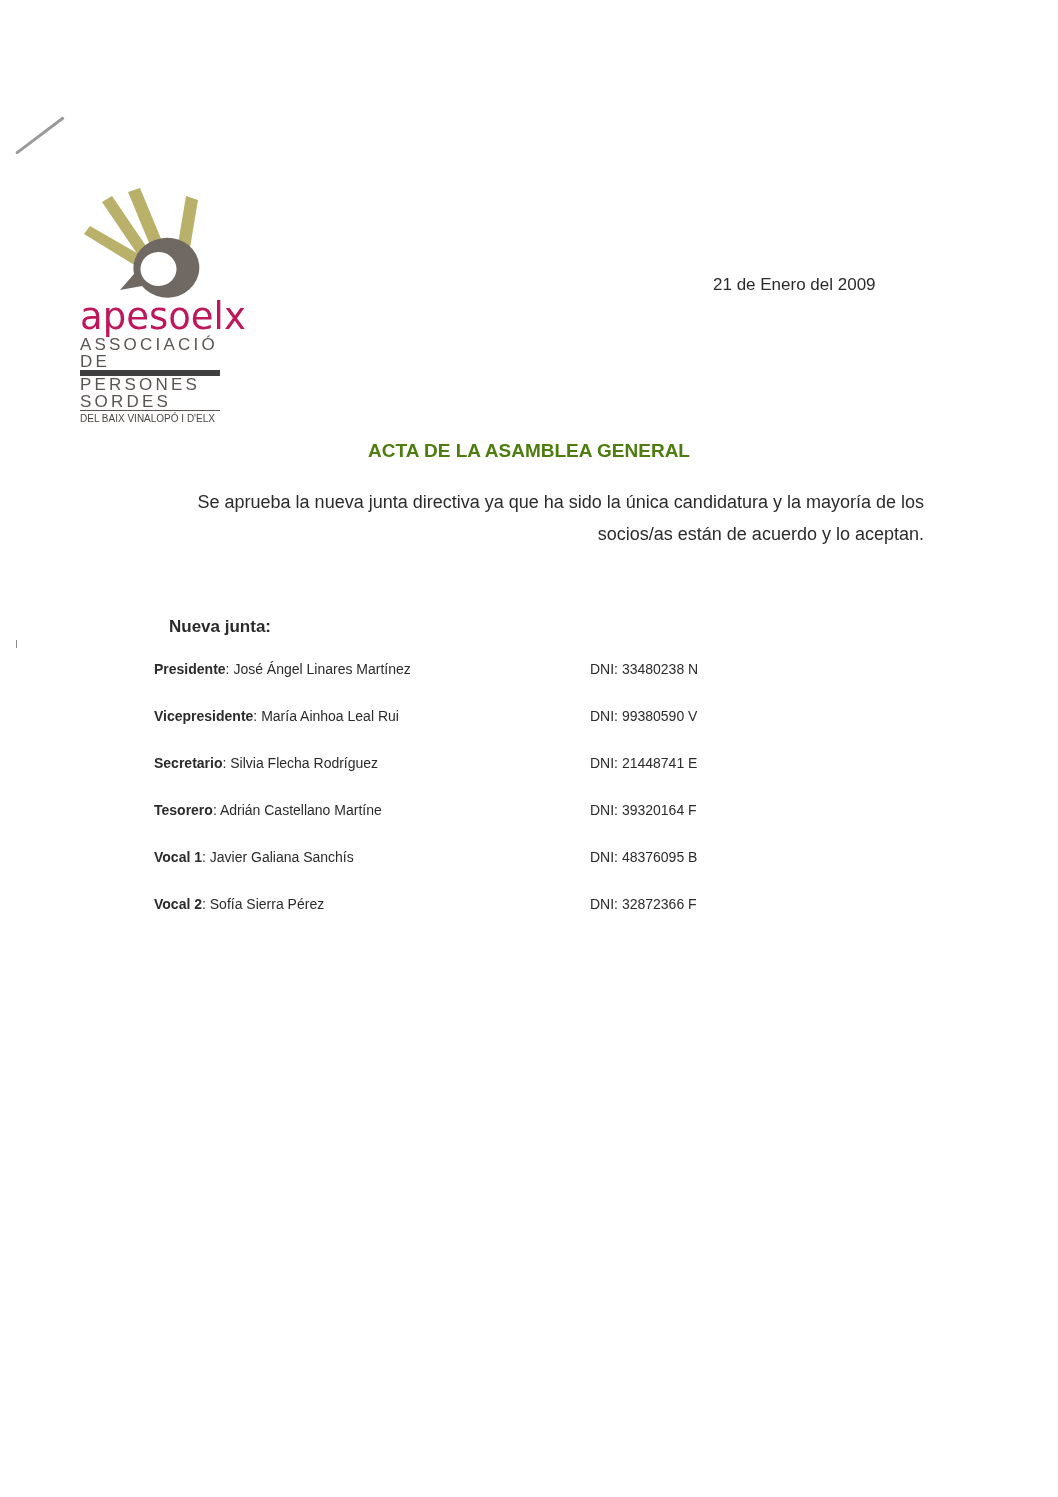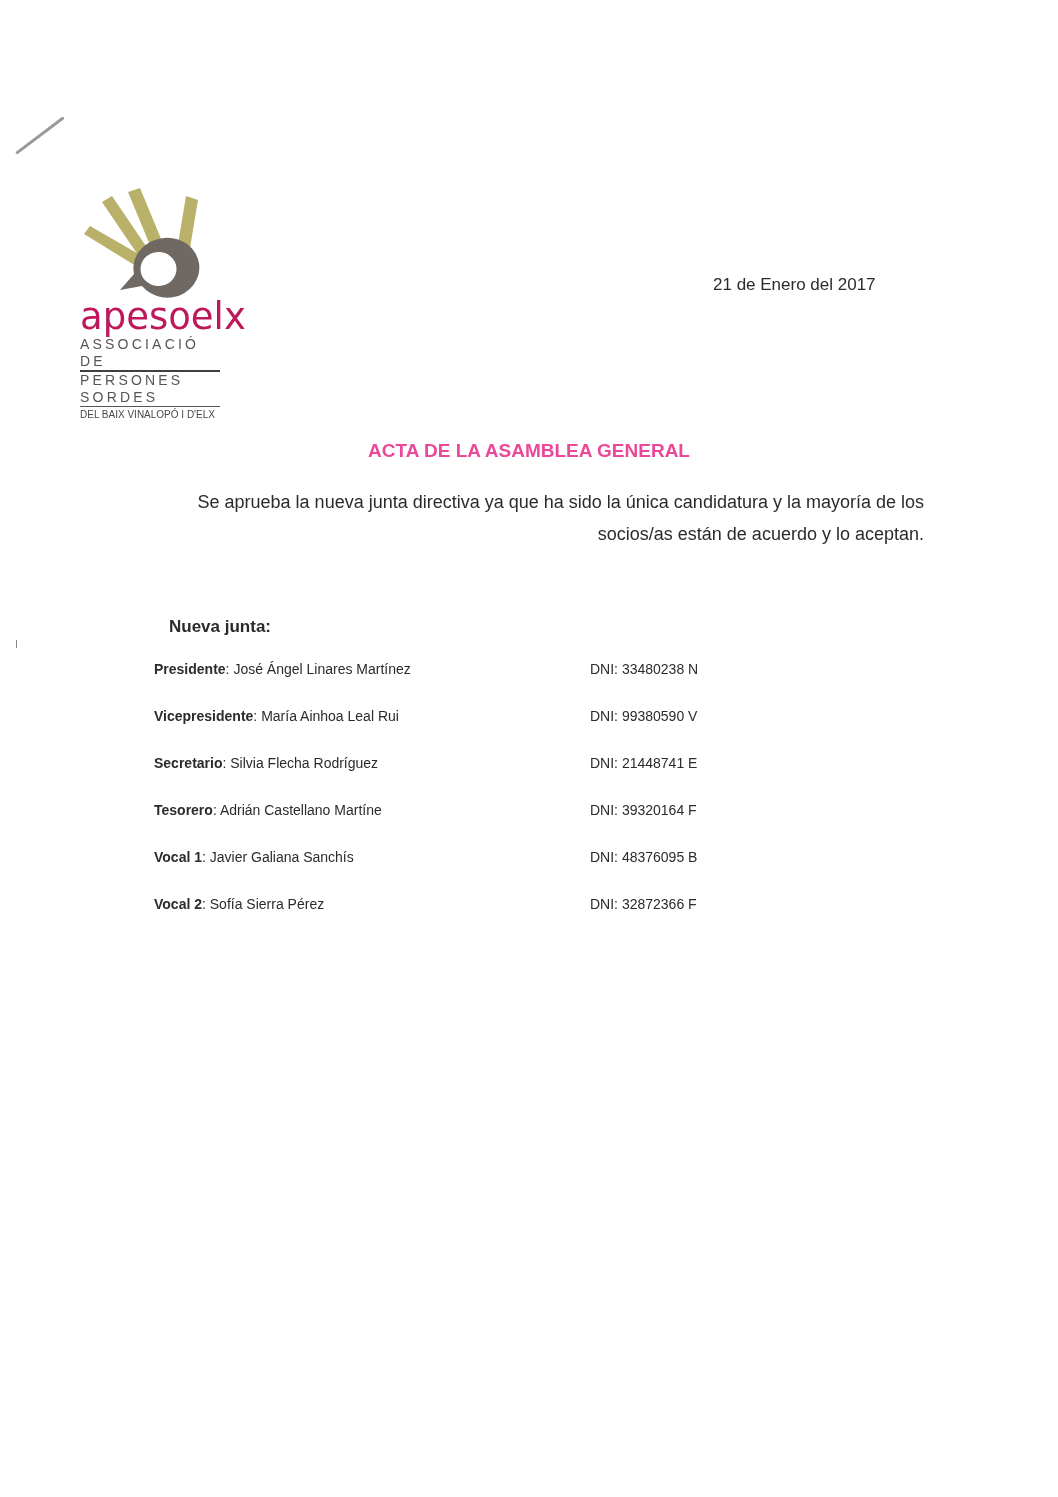--- a/index.html
+++ b/index.html
@@ -6,25 +6,25 @@
   body {
     width: 1058px; height: 1497px; background: #ffffff; position: relative; overflow: hidden;
     font-family: "Liberation Sans", "DejaVu Sans", sans-serif; color: #2b2b2b;
   }
   .staple { position: absolute; left: 16px; top: 152px; width: 60px; height: 3px; background: #9a9a9a;
     transform: rotate(-37deg); transform-origin: left center; border-radius: 2px; }
   .mark { position: absolute; left: 16px; top: 640px; width: 1px; height: 8px; background: #888; }
   .logo { position: absolute; left: 80px; top: 182px; width: 140px; }
   .logo svg { display: block; margin-left: 0; }
   .logo-name { font-size: 37px; color: #be185d; letter-spacing: 0px; margin-top: -4px; line-height: 38px; font-family: "DejaVu Sans", sans-serif; }
-  .logo-sub1, .logo-sub2 { font-size: 14px; color: #5a5552; letter-spacing: 3.2px; line-height: 17px; }
-  .logo-sub2 { border-top: 2px solid #404040; border-bottom: 1px solid #5a5552; }
+  .logo-sub1, .logo-sub2 { font-size: 17px; color: #5a5552; letter-spacing: 3.2px; line-height: 17px; }
+  .logo-sub2 { border-top: 6px solid #404040; border-bottom: 1px solid #5a5552; }
   .logo-sub3 { font-size: 10px; color: #4a4644; letter-spacing: 0px; line-height: 16px; }
   .date { position: absolute; left: 713px; top: 275px; font-size: 17px; }
-  .title { position: absolute; left: 0; width: 1058px; top: 440px; text-align: center; font-weight: bold; font-size: 19px; color: #ec4899; }
+  .title { position: absolute; left: 0; width: 1058px; top: 440px; text-align: center; font-weight: bold; font-size: 19px; color: #4d7c0f; }
   .intro { position: absolute; left: 154px; top: 486px; width: 770px; font-size: 18px; line-height: 32px; text-align: right; }
   .section { position: absolute; left: 154px; top: 617px; font-weight: bold; font-size: 17px; margin-left: 15px; }
   .row { position: absolute; left: 154px; font-size: 14px; width: 620px; }
   .row .role { font-weight: bold; }
   .row .dni { position: absolute; left: 436px; top: 0; text-align: center; }
 </style>
 </head>
 <body>
 
 <div class="staple"></div>
@@ -39,21 +39,21 @@
       <path d="M106 14 L118 18 L110 66 L98 62 Z"></path>
     </g>
     <path d="M75 58 A32 30 0 1 1 62 104 L40 108 L54 92 A32 30 0 0 1 75 58 Z M78 70 A18 17 0 1 0 79 104 A18 17 0 1 0 78 70 Z" fill="#6f6863" fill-rule="evenodd"></path>
   </svg>
   <div class="logo-name">apesoelx</div>
   <div class="logo-sub1">ASSOCIACIÓ DE</div>
   <div class="logo-sub2">PERSONES SORDES</div>
   <div class="logo-sub3">DEL BAIX VINALOPÓ I D'ELX</div>
 </div>
 
-<div class="date">21 de Enero del 2017</div>
+<div class="date">21 de Enero del 2009</div>
 
 <div class="title">ACTA DE LA ASAMBLEA GENERAL</div>
 
 <div class="intro">Se aprueba la nueva junta directiva ya que ha sido la única candidatura y la mayoría de los socios/as están de acuerdo y lo aceptan.</div>
 
 <div class="section">Nueva junta:</div>
 
 <div class="row" style="top:661px">
   <span class="role">Presidente</span><span>: </span><span>José Ángel Linares Martínez</span>
   <span class="dni">DNI: 33480238 N</span>

